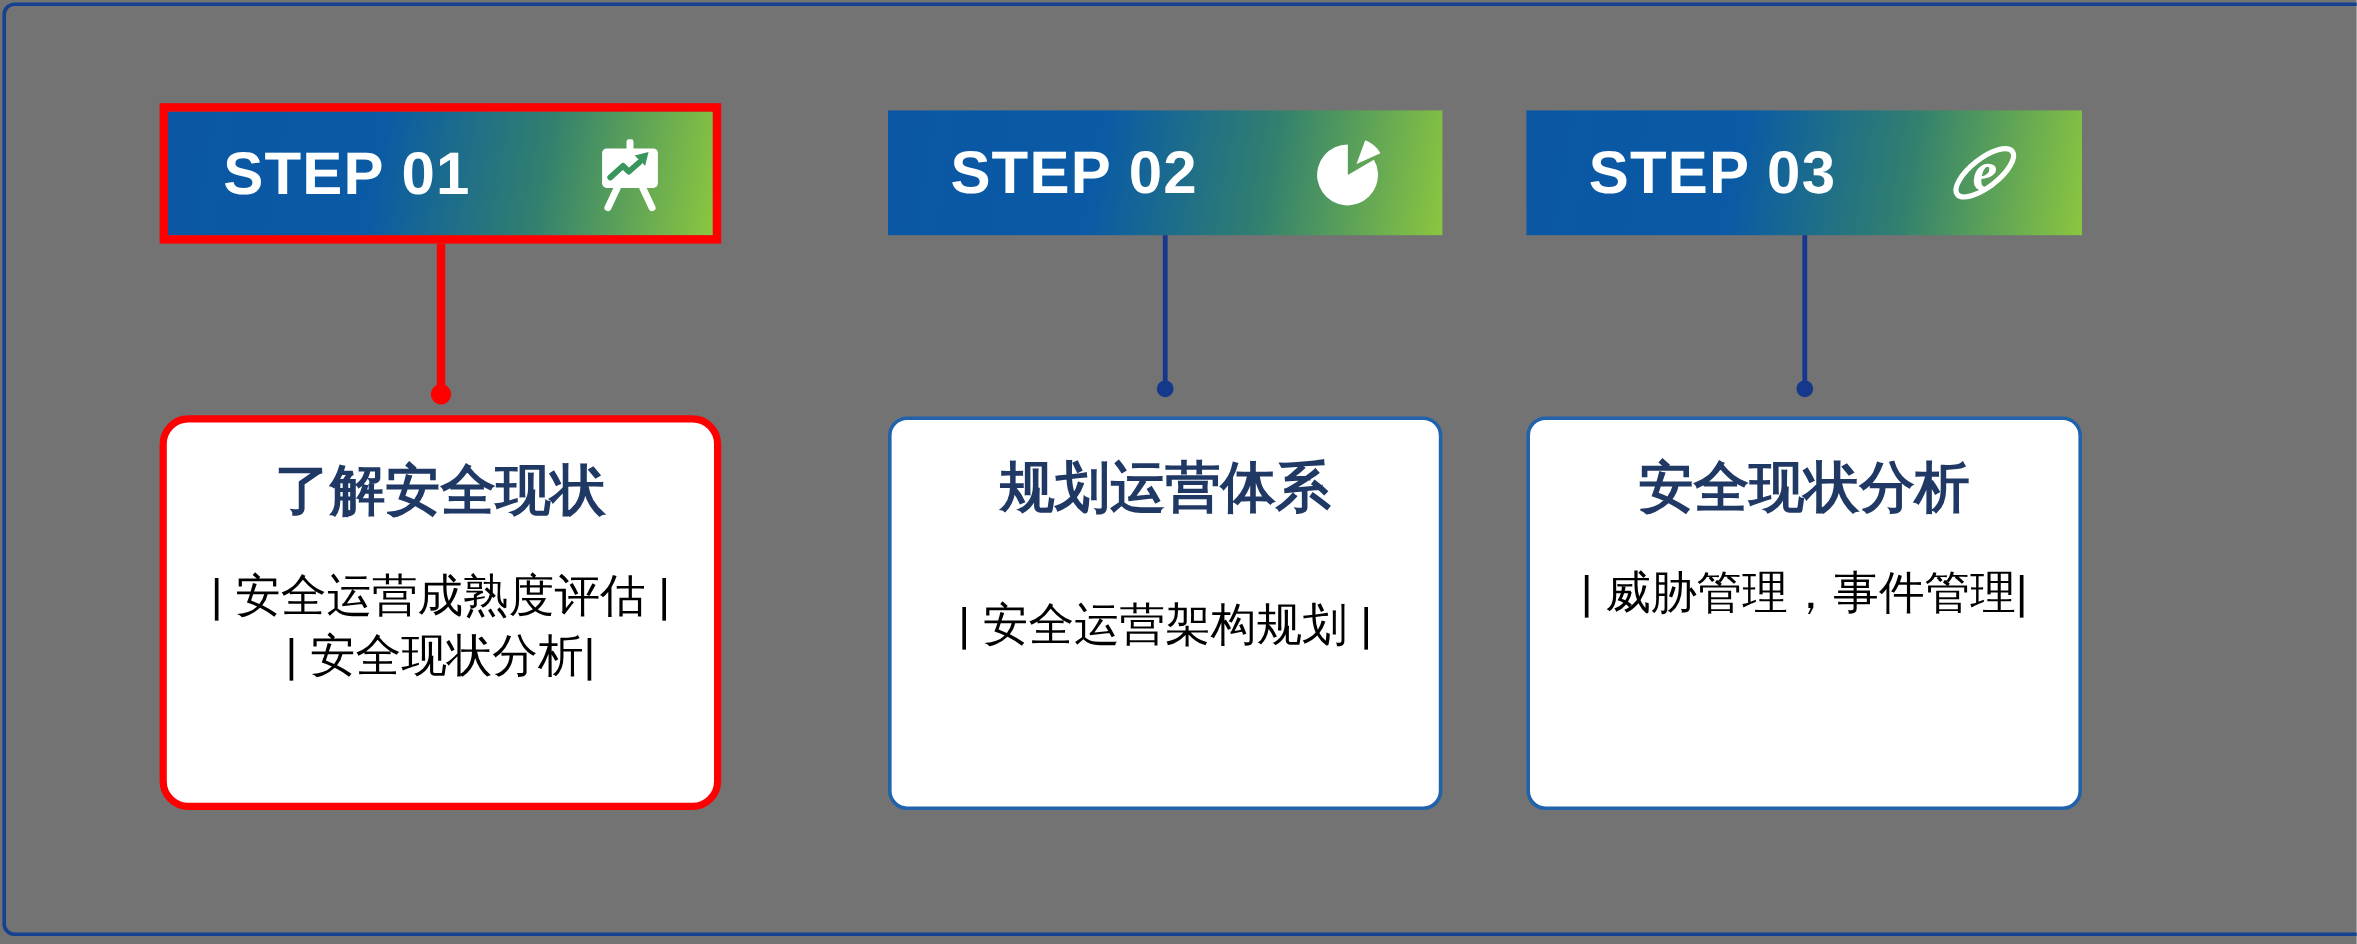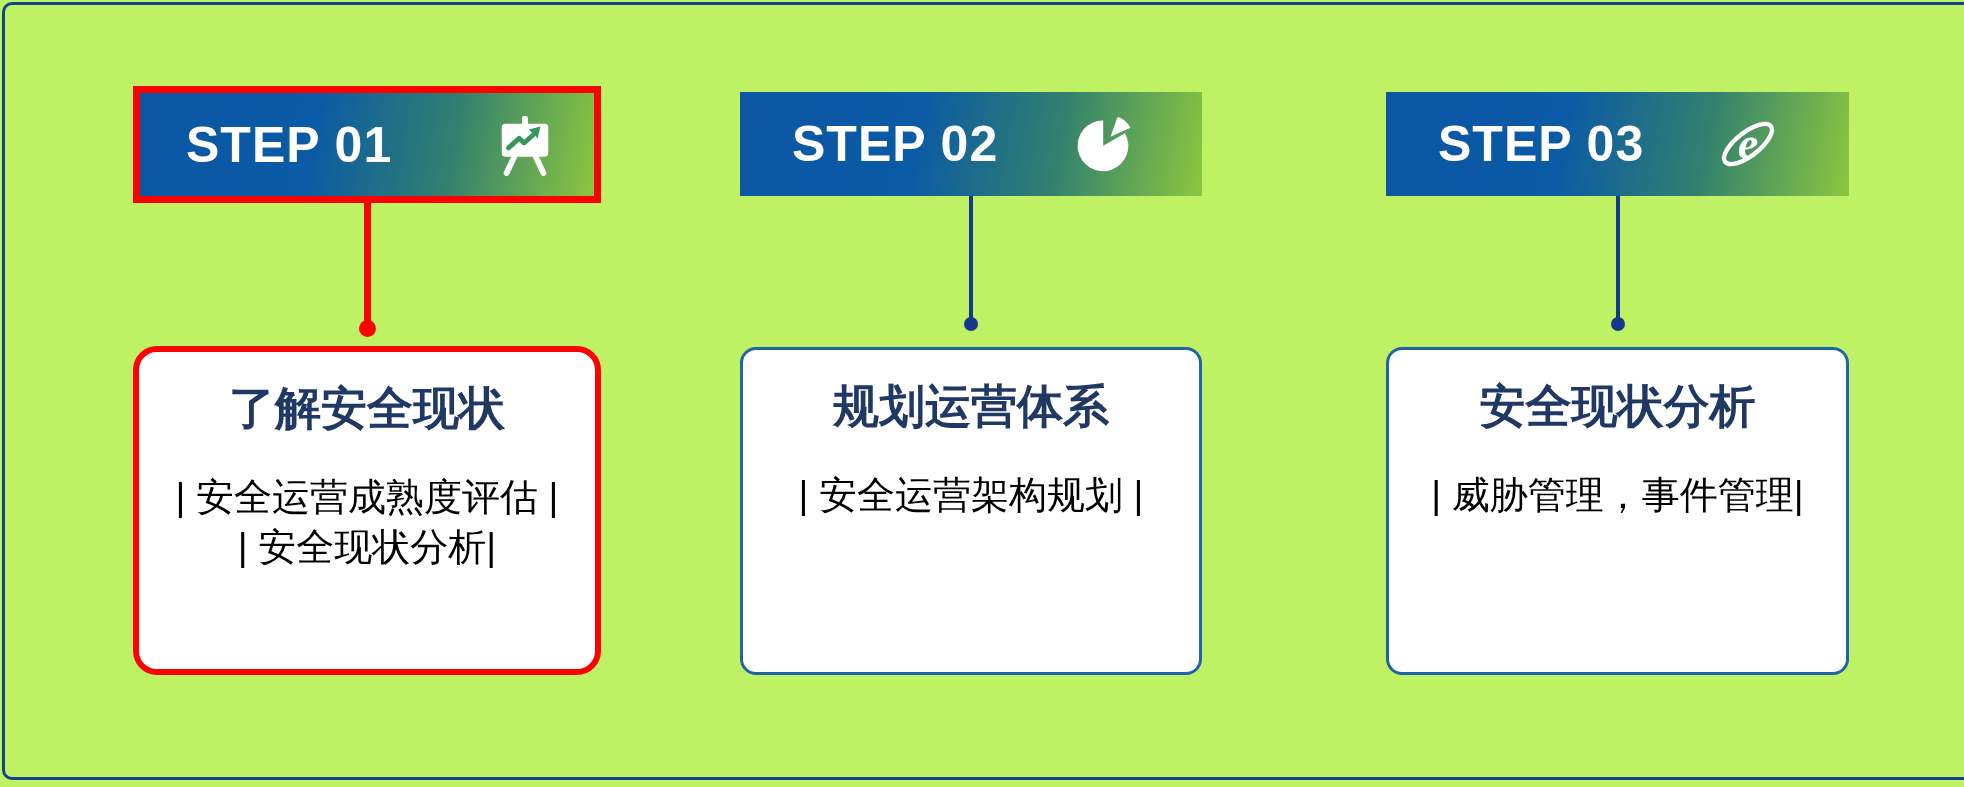--- a/index.html
+++ b/index.html
@@ -1,34 +1,34 @@
 <!DOCTYPE html>
 <html><head>
 <meta charset="utf-8">
 <style>
   html,body{margin:0;padding:0;background:#ffffff;}
   #canvas{
-    position:relative;width:1964px;height:787px;background:#bef264;
+    position:relative;width:1964px;height:787px;background:#737373;
     overflow:hidden;font-family:"Liberation Sans","DejaVu Sans",sans-serif;
   }
   
   .frame{
     position:absolute;left:2px;top:2px;width:1995px;height:778px;
     border:3px solid #15418F;border-radius:10px;box-sizing:border-box;
   }
   .col{position:absolute;top:86px;display:flex;flex-direction:column;align-items:center;}
   .col1{left:133px;width:468px;}
   .col2{left:740px;width:462px;}
-  .col3{left:1386px;width:463px;}
+  .col3{left:1272px;width:463px;}
 
   .header{
     width:100%;height:104px;box-sizing:border-box;
     background:linear-gradient(100deg,#0B57A4 0%,#0A5AA6 38%,#31806F 68%,#8CC63F 100%);
     display:flex;align-items:center;justify-content:space-between;
-    padding:0 68px 0 52px;
+    padding:0 48px 0 52px;
   }
   .col2 .header,.col3 .header{margin-top:6px;}
   .header.hl{
     height:117px;border:7px solid #FF0000;padding:0 38px 0 46px;
   }
   .step-label{
     color:#ffffff;font-size:50px;font-weight:bold;letter-spacing:1px;white-space:nowrap;
   }
   .icon{display:flex;align-items:center;justify-content:center;}
 
@@ -44,21 +44,21 @@
   .card{
     width:100%;box-sizing:border-box;background:#ffffff;
     display:flex;flex-direction:column;align-items:center;
     padding-top:26px;
   }
   .col1 .card{height:329px;border:6px solid #FF0000;border-radius:24px;}
   .col2 .card,.col3 .card{height:328px;border:3px solid #2063AB;border-radius:16px;}
   .card-title{
     color:#1F3864;font-size:46px;font-weight:bold;margin-bottom:32px;white-space:nowrap;
   }
-  .card-title.gap-lg{margin-bottom:32px;}
+  .card-title.gap-lg{margin-bottom:58px;}
   .card-line{
     color:#000000;font-size:38px;line-height:50px;white-space:nowrap;text-align:center;
   }
   .card-line:empty{display:none;}
 </style>
 </head>
 <body>
 
 <div id="canvas">
   <div class="frame"></div>

